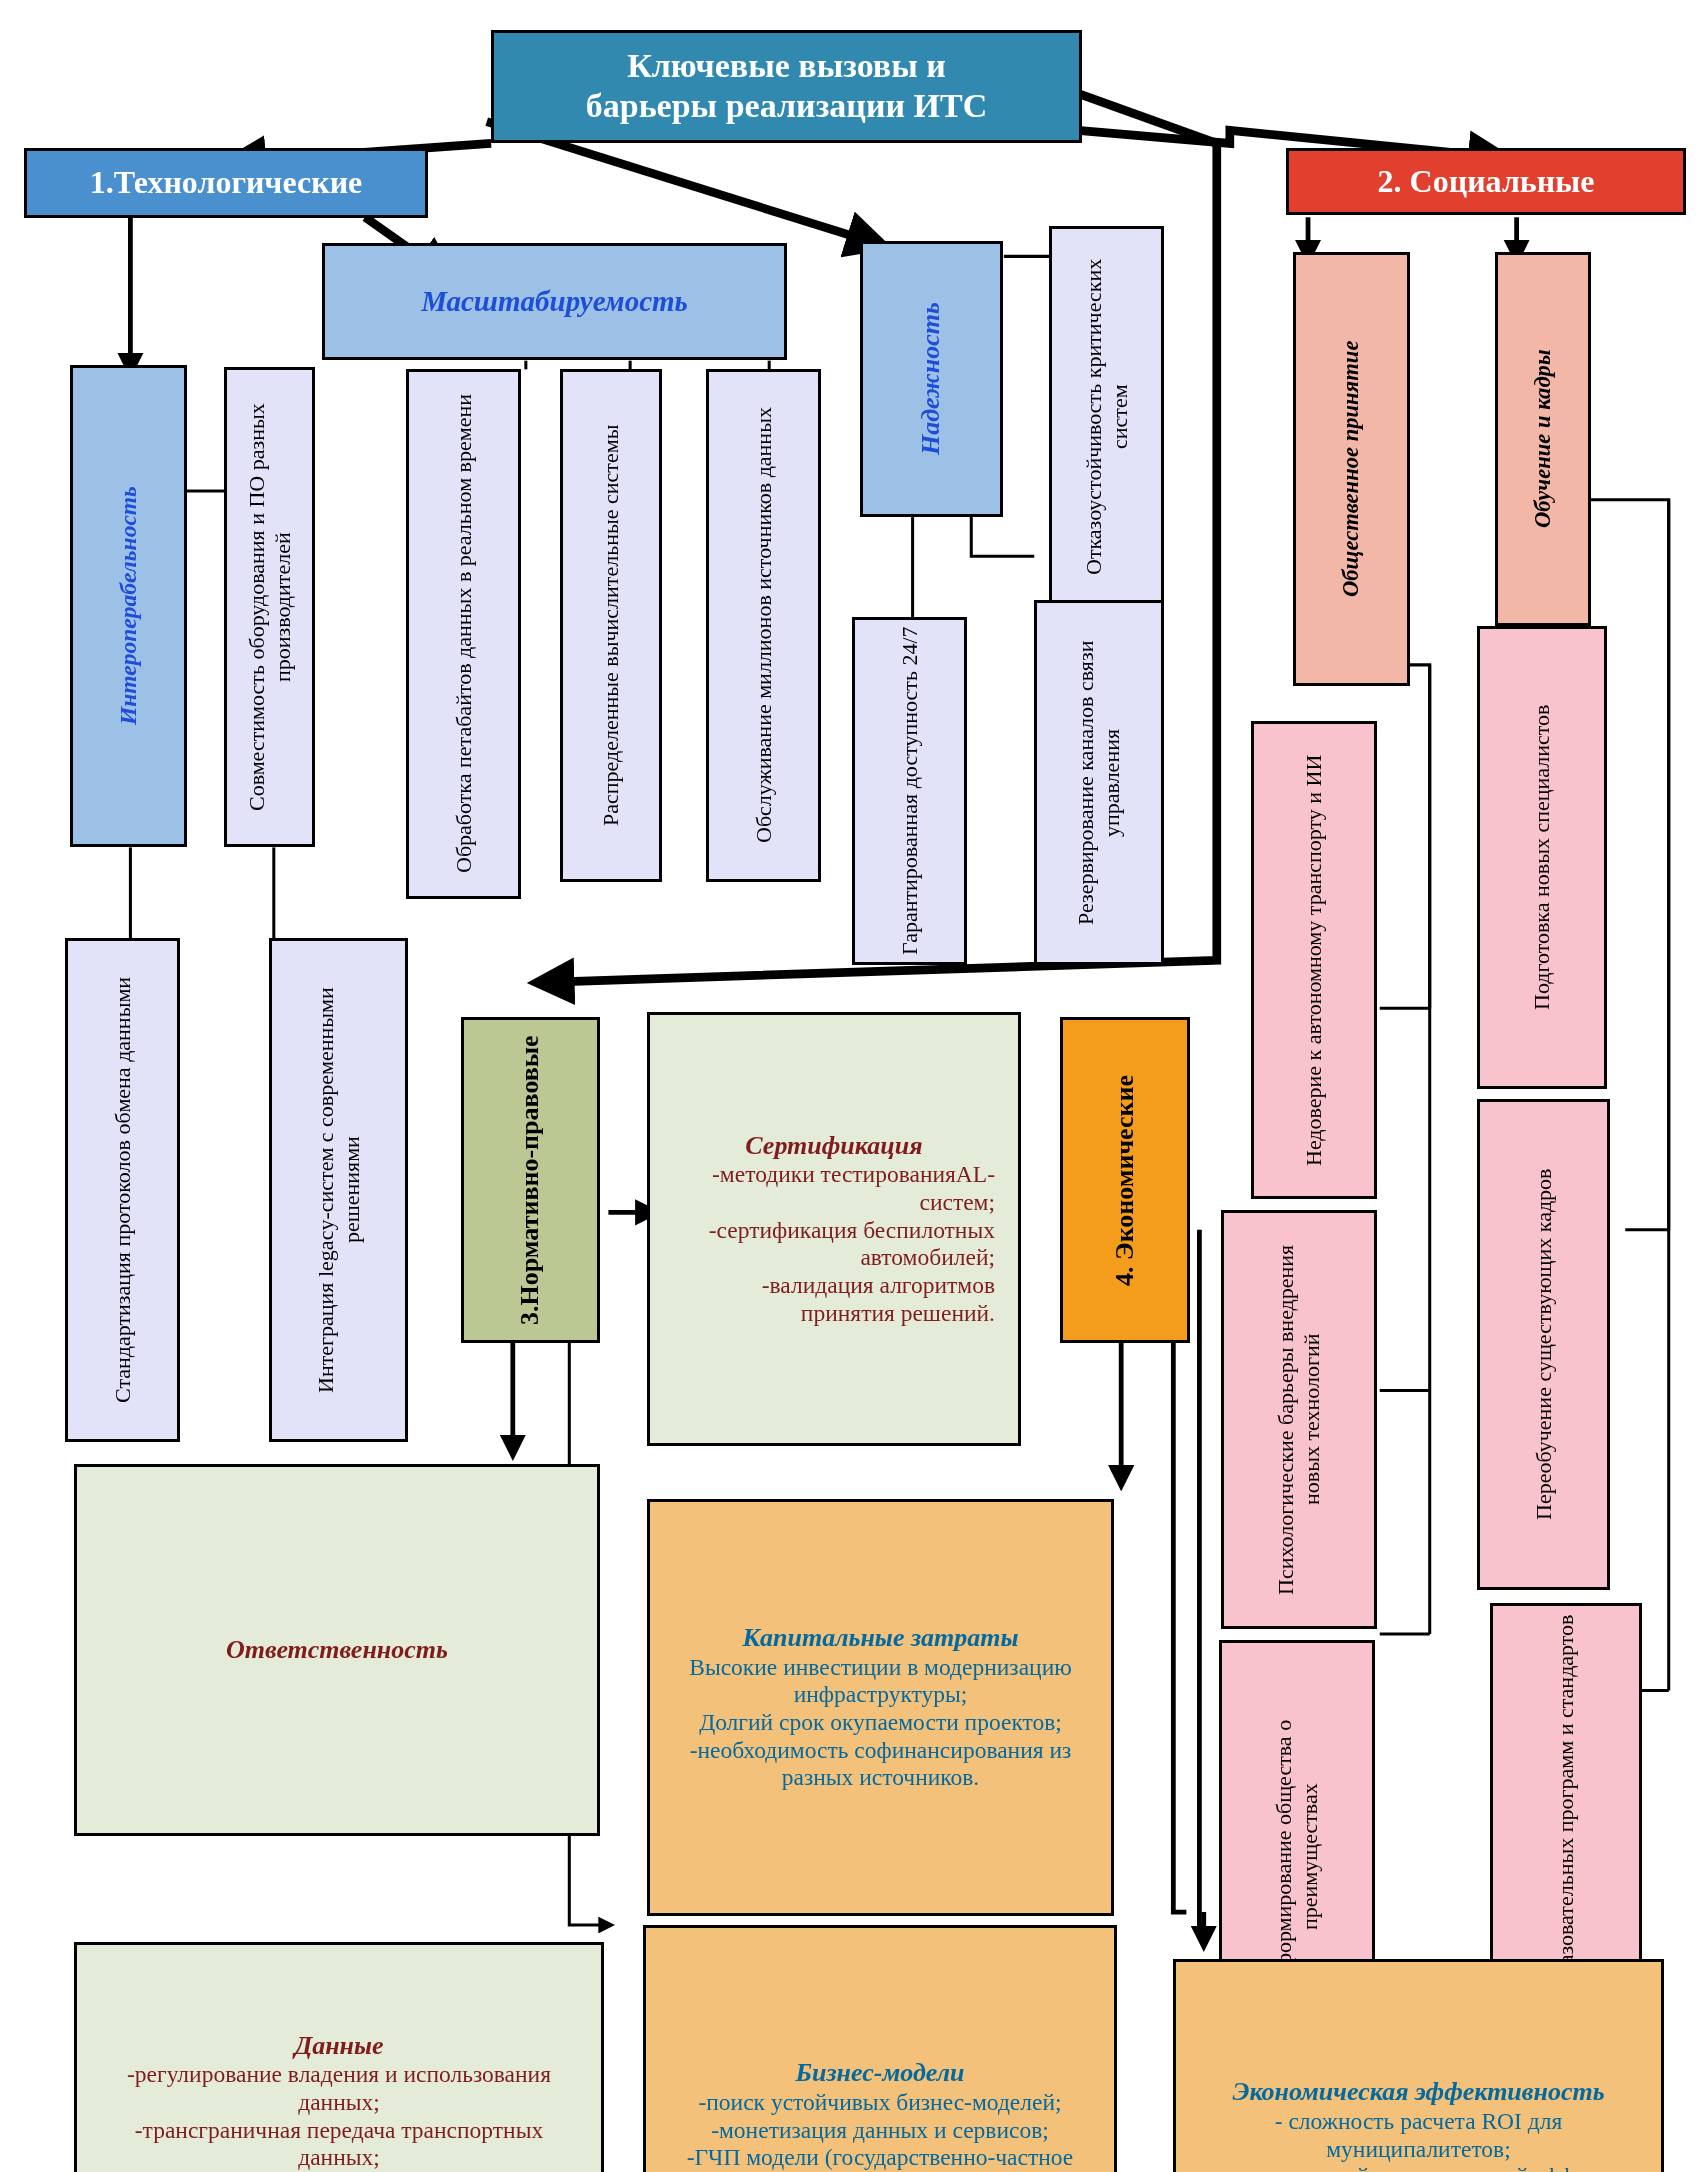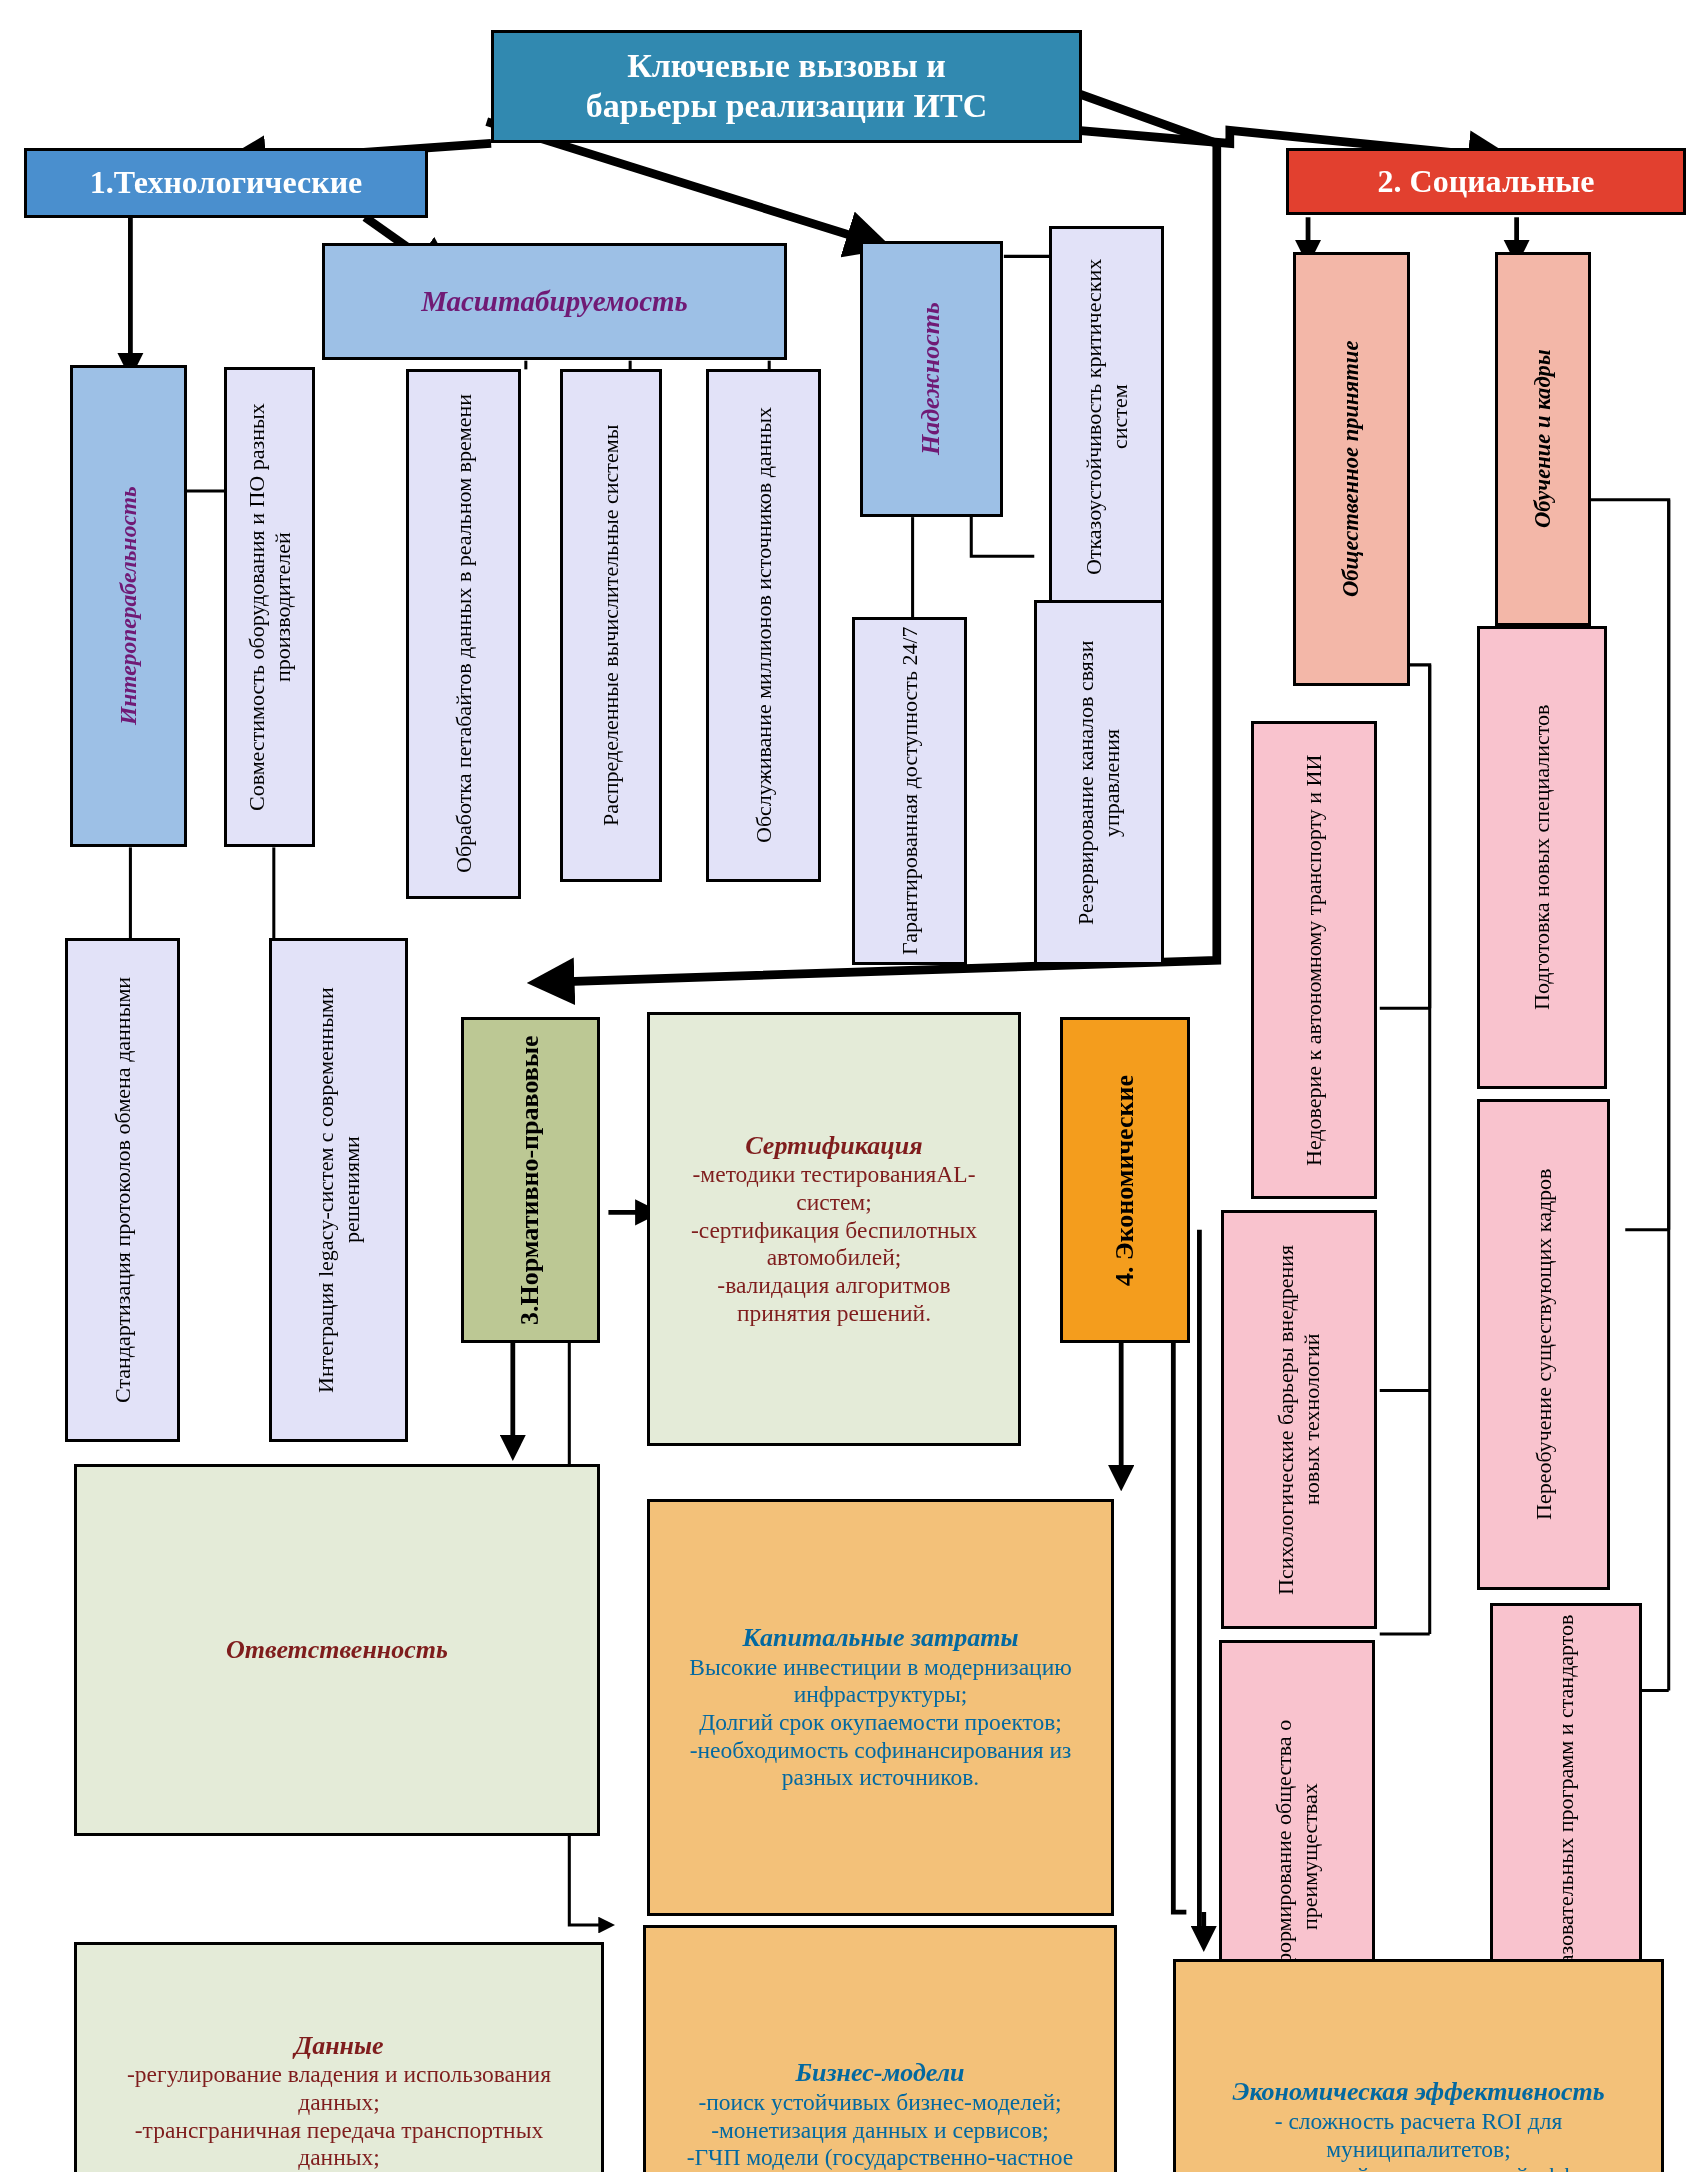--- a/index.html
+++ b/index.html
@@ -2,21 +2,21 @@
 <html style="font-size:7px"><head>
 <meta charset="utf-8">
 <style>
   html,body{margin:0;padding:0;background:#ffffff;}
   body{font-family:"Liberation Serif", serif;}
   #canvas{position:relative;width:1707px;height:2357px;background:#fff;overflow:hidden;}
   .box{position:absolute;box-sizing:border-box;border:3px solid #000;display:flex;align-items:center;justify-content:center;text-align:center;line-height:1.18;}
   .vt{writing-mode:vertical-rl;transform:rotate(180deg);}
   .b-teal{background:#3189b0;color:#ffffff;}
   .b-blue{background:#4a8fce;color:#ffffff;}
-  .b-blue2{background:#9dc0e6;color:#701a75;}
+  .b-blue2{background:#9dc0e6;color:#1d4ed8;}
   .b-lav{background:#e2e2f8;color:#000000;}
   .b-red{background:#e2402f;color:#ffffff;}
   .b-pink1{background:#f3b7a8;color:#000000;}
   .b-pink2{background:#f9c3ce;color:#000000;}
   .b-grn1{background:#bcc894;color:#000000;}
   .b-grn2{background:#e4ebd8;color:#7f1d1d;}
   .b-org1{background:#f49d1d;color:#000000;}
   .b-org2{background:#f3c179;color:#0369a1;}
   .bi{font-style:italic;font-weight:bold;}
   .bb{font-weight:bold;}
@@ -189,21 +189,21 @@
   <div class="box b-pink2 p vt" style="left:1477px;top:1099px;width:133px;height:491px;font-size:22px;">
     <span>Переобучение существующих кадров</span>
   </div>
 
   <div class="box b-pink2 p vt" style="left:1490px;top:1603px;width:152px;height:495px;font-size:22px;">
     <span>Развитие образовательных программ и стандартов</span>
   </div>
 
   <div class="box b-grn2 p" style="left:647px;top:1012px;width:374px;height:434px;font-size:23.5px;flex-direction:column;justify-content:center;">
     <span class="bi" style="font-size:26px;">Сертификация</span>
-    <span style="white-space:pre-line;">-методики тестированияAL-систем;
+    <span style="white-space:pre-line;text-align:right;">-методики тестированияAL-систем;
 -сертификация беспилотных автомобилей;
 -валидация алгоритмов принятия решений.</span>
   </div>
 
   <div class="box b-grn2 p" style="left:74px;top:1464px;width:526px;height:372px;font-size:23.5px;flex-direction:row;justify-content:center;">
     <span class="bi" style="font-size:26px;">Ответственность</span>
   </div>
 
   <div class="box b-grn2 p" style="left:74px;top:1942px;width:530px;height:374px;font-size:23.5px;flex-direction:column;justify-content:center;">
     <span class="bi" style="font-size:26px;">Данные</span>

